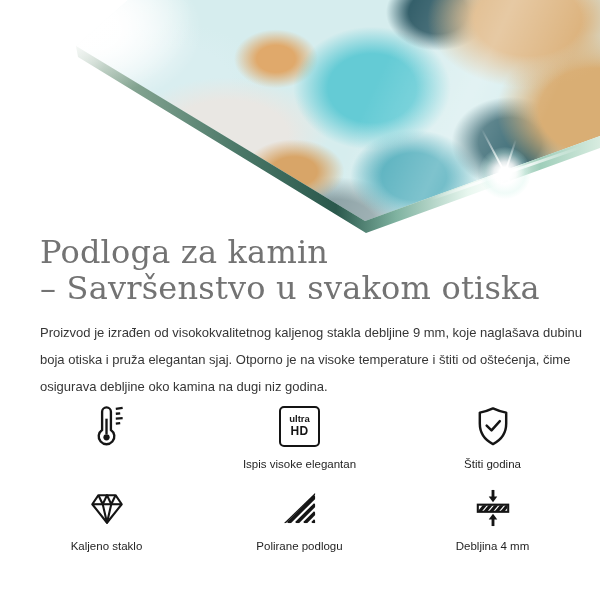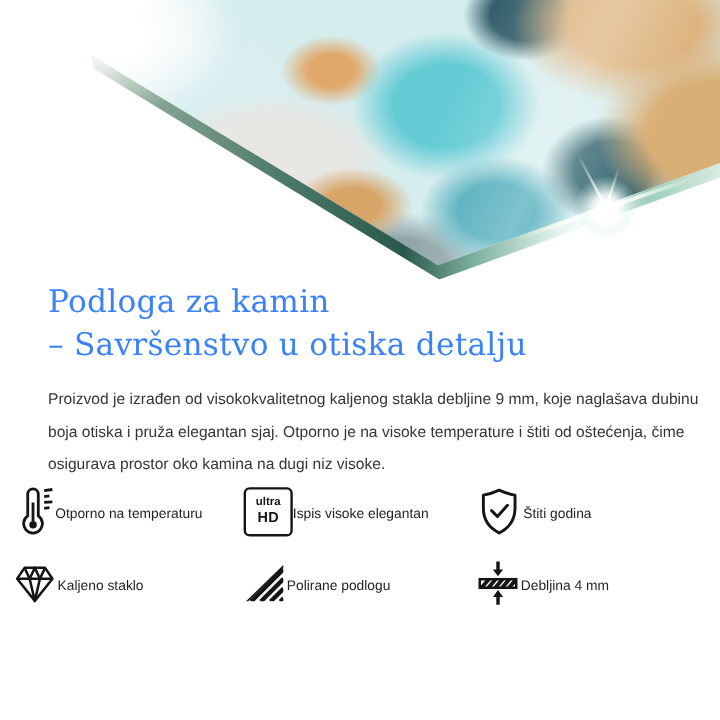--- a/index.html
+++ b/index.html
@@ -44,27 +44,27 @@
   .sparkle{position:absolute;left:505px;top:173px;width:0;height:0;}
   .sparkle .glow{position:absolute;left:-26px;top:-26px;width:52px;height:52px;border-radius:50%;
     background:radial-gradient(circle, #ffffff 0 16%, rgba(255,255,255,.85) 30%, rgba(214,245,236,.35) 55%, rgba(255,255,255,0) 72%);}
   .sparkle .ray{position:absolute;background:linear-gradient(90deg, rgba(255,255,255,0), #ffffff 42% 58%, rgba(255,255,255,0));}
   .sparkle .ray-a{width:160px;height:3px;left:-80px;top:-1.5px;transform:rotate(-19deg);}
   .sparkle .ray-b{width:100px;height:2px;left:-50px;top:-1px;transform:rotate(62deg);}
   .sparkle .ray-c{width:70px;height:2px;left:-35px;top:-1px;transform:rotate(-72deg);}
   
   .content{position:absolute;left:40px;top:234px;width:535px;}
   .title{font-family:"DejaVu Serif","Liberation Serif",serif;font-weight:400;
-    font-size:26px;line-height:36px;color:#3b82f6;letter-spacing:.2px;}
+    font-size:32px;line-height:36px;color:#737373;letter-spacing:.2px;}
   .desc{margin-top:13px;font-size:13px;line-height:27px;color:#363636;}
   .desc div{white-space:nowrap;}
   
   .features{position:absolute;left:10px;top:402px;width:580px;
     display:grid;grid-template-columns:repeat(3,193px);row-gap:12px;}
-  .feature{display:flex;flex-direction:row;align-items:center;}
+  .feature{display:flex;flex-direction:column;align-items:center;}
   .icon-slot{height:48px;display:flex;align-items:center;justify-content:center;}
   .feature-label{margin-top:7px;font-size:11.5px;line-height:15px;color:#1f1f1f;}
   .hd-box{width:37px;height:37px;border:2.5px solid #141414;border-radius:5px;
     display:flex;flex-direction:column;align-items:center;justify-content:center;
     font-weight:700;color:#141414;}
   .hd-top{font-size:9.5px;line-height:10px;}
   .hd-bottom{font-size:12px;line-height:15px;letter-spacing:.3px;}
   svg{display:block;}
 </style>
 </head>
@@ -78,44 +78,43 @@
     <div class="ray ray-a"></div>
     <div class="ray ray-b"></div>
     <div class="ray ray-c"></div>
     <div class="glow"></div>
   </div>
 </div>
 
 <div class="content">
   <div class="title">
     <div>Podloga za kamin</div>
-    <div>– Savršenstvo u otiska detalju</div>
+    <div>– Savršenstvo u svakom otiska</div>
   </div>
   <div class="desc">
     <div>Proizvod je izrađen od visokokvalitetnog kaljenog stakla debljine 9 mm, koje naglašava dubinu</div>
     <div>boja otiska i pruža elegantan sjaj. Otporno je na visoke temperature i štiti od oštećenja, čime</div>
-    <div>osigurava prostor oko kamina na dugi niz visoke.</div>
+    <div>osigurava debljine oko kamina na dugi niz godina.</div>
   </div>
 </div>
 
 <div class="features">
 
   <div class="feature">
     <div class="icon-slot">
       <svg width="36" height="45" viewBox="0 0 36 46" fill="none" stroke="#151515" stroke-width="2.4">
         <path d="M13 26.5 L13 8 A4.5 4.5 0 0 1 22 8 L22 26.5 A8 8 0 1 1 13 26.5 Z"></path>
         <line x1="17.5" y1="15" x2="17.5" y2="31"></line>
         <circle cx="17.5" cy="34" r="3.2" fill="#151515" stroke="none"></circle>
         <line x1="27" y1="5" x2="34" y2="4"></line>
         <line x1="27" y1="10" x2="31.5" y2="9.5"></line>
         <line x1="27" y1="15" x2="34" y2="14.5"></line>
         <line x1="27" y1="20" x2="31.5" y2="19.5"></line>
       </svg>
     </div>
-    <div class="feature-label">Otporno na temperaturu</div>
   </div>
 
   <div class="feature">
     <div class="icon-slot">
       <div class="hd-box">
         <div class="hd-top">ultra</div>
         <div class="hd-bottom">HD</div>
       </div>
     </div>
     <div class="feature-label">Ispis visoke elegantan</div>

